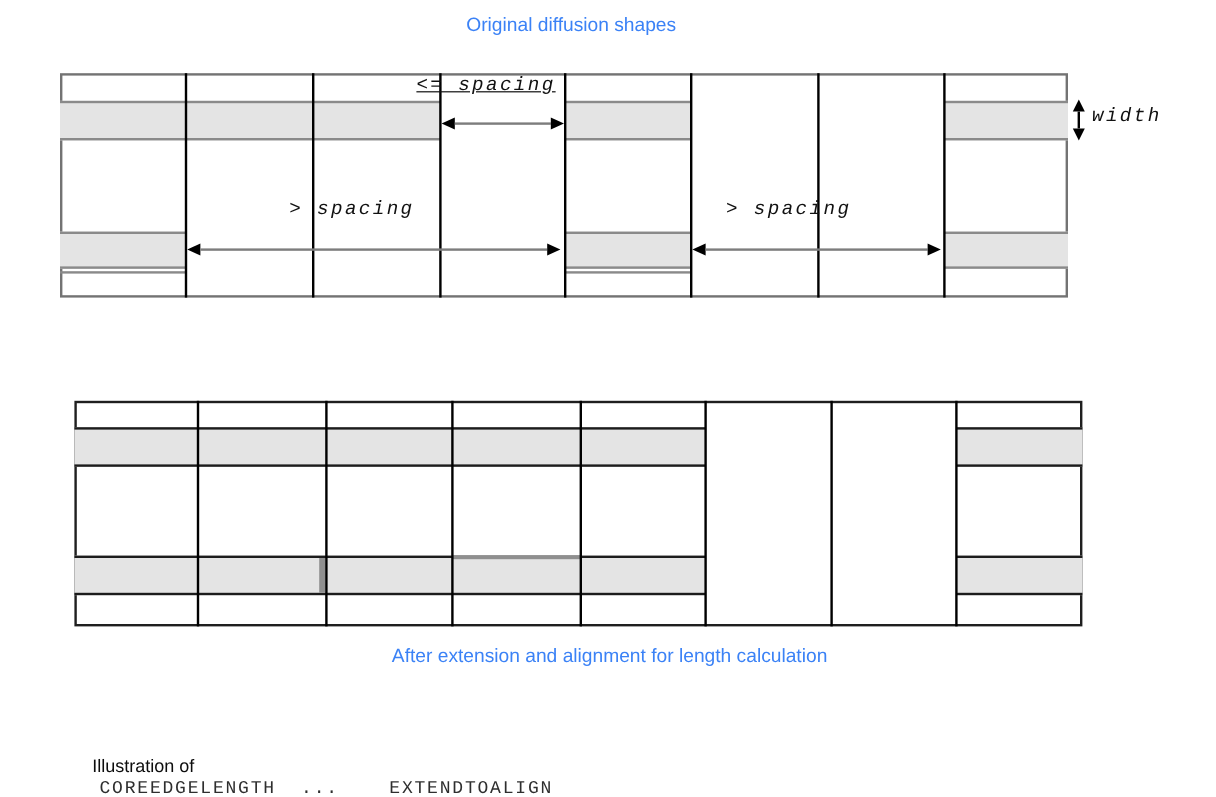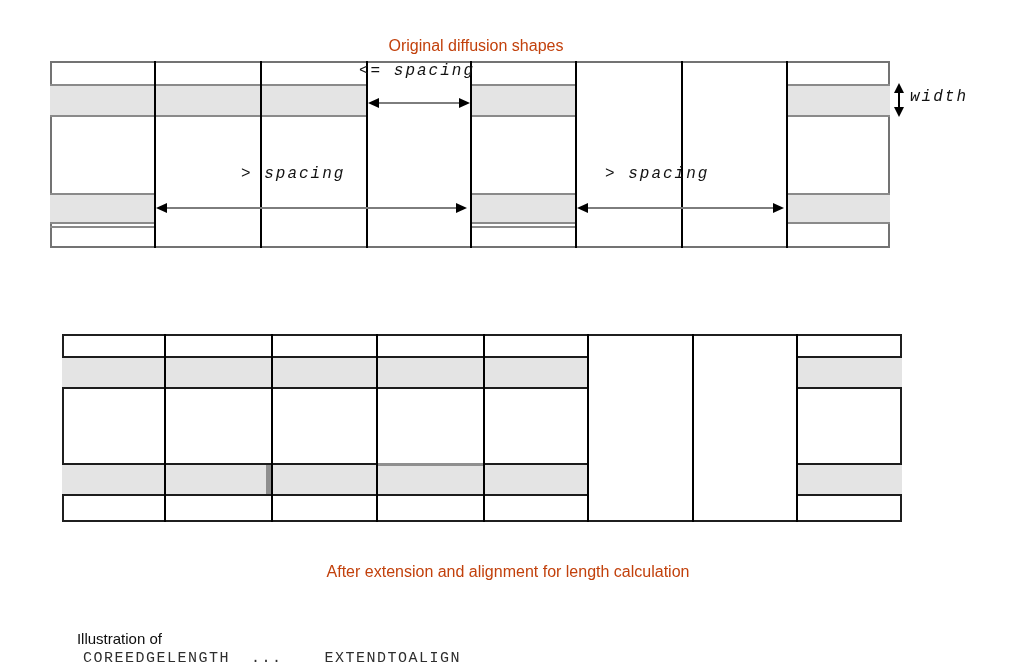--- a/index.html
+++ b/index.html
@@ -37,21 +37,21 @@
 
   .mono-label {
     position:absolute; z-index:5;
     font-family:"Liberation Mono", monospace;
     font-style:italic; font-size:16px; letter-spacing:2px;
     color:#111; white-space:pre;
   }
   .sans-caption {
     position:absolute; z-index:5;
     font-family:"Liberation Sans", sans-serif;
-    font-size:16px; color:#c2410c;margin-top:24px;
+    font-size:16px; color:#3b82f6;
   }
   #figure-title   { left:0; top:13px;  width:952px;  text-align:center; }
   #bottom-caption { left:0; top:539px; width:1016px; text-align:center; }
 
   #footer { position:absolute; left:68px; top:612px; z-index:5; white-space:pre; }
   .f-prefix { font-family:"Liberation Sans", sans-serif; font-size:15px; color:#0d0d0d; }
   .f-code   { font-family:"Liberation Mono", monospace; font-size:15px; letter-spacing:1.5px; color:#2e2e2e; margin-left:6px; white-space:pre; }
 </style>
 </head>
 <body>
@@ -94,21 +94,21 @@
   <span class="shaft"></span>
   <span class="head right"></span>
 </div>
 
 <div class="arrow-v" style="left:894px; top:83px; height:34px;">
   <span class="head up"></span>
   <span class="vshaft"></span>
   <span class="head down"></span>
 </div>
 
-<div class="mono-label" style="left:359px; top:62px;">&lt;= spacing</div>
+<div class="mono-label" style="left:347px; top:62px;text-decoration:underline;">&lt;= spacing</div>
 <div class="mono-label" style="left:241px; top:165px;">&gt; spacing</div>
 <div class="mono-label" style="left:605px; top:165px;">&gt; spacing</div>
 <div class="mono-label" style="left:910px; top:88px;font-style:italic;">width</div>
 
 <div id="bottom-rect" class="rect"></div>
 
 <div class="bar dark-edge" style="left:62px;  top:356px; width:526px; height:33px;"></div>
 <div class="bar dark-edge" style="left:797px; top:356px; width:105px; height:33px;"></div>
 
 <div class="bar dark-edge" style="left:62px;  top:463px; width:526px; height:33px;"></div>

